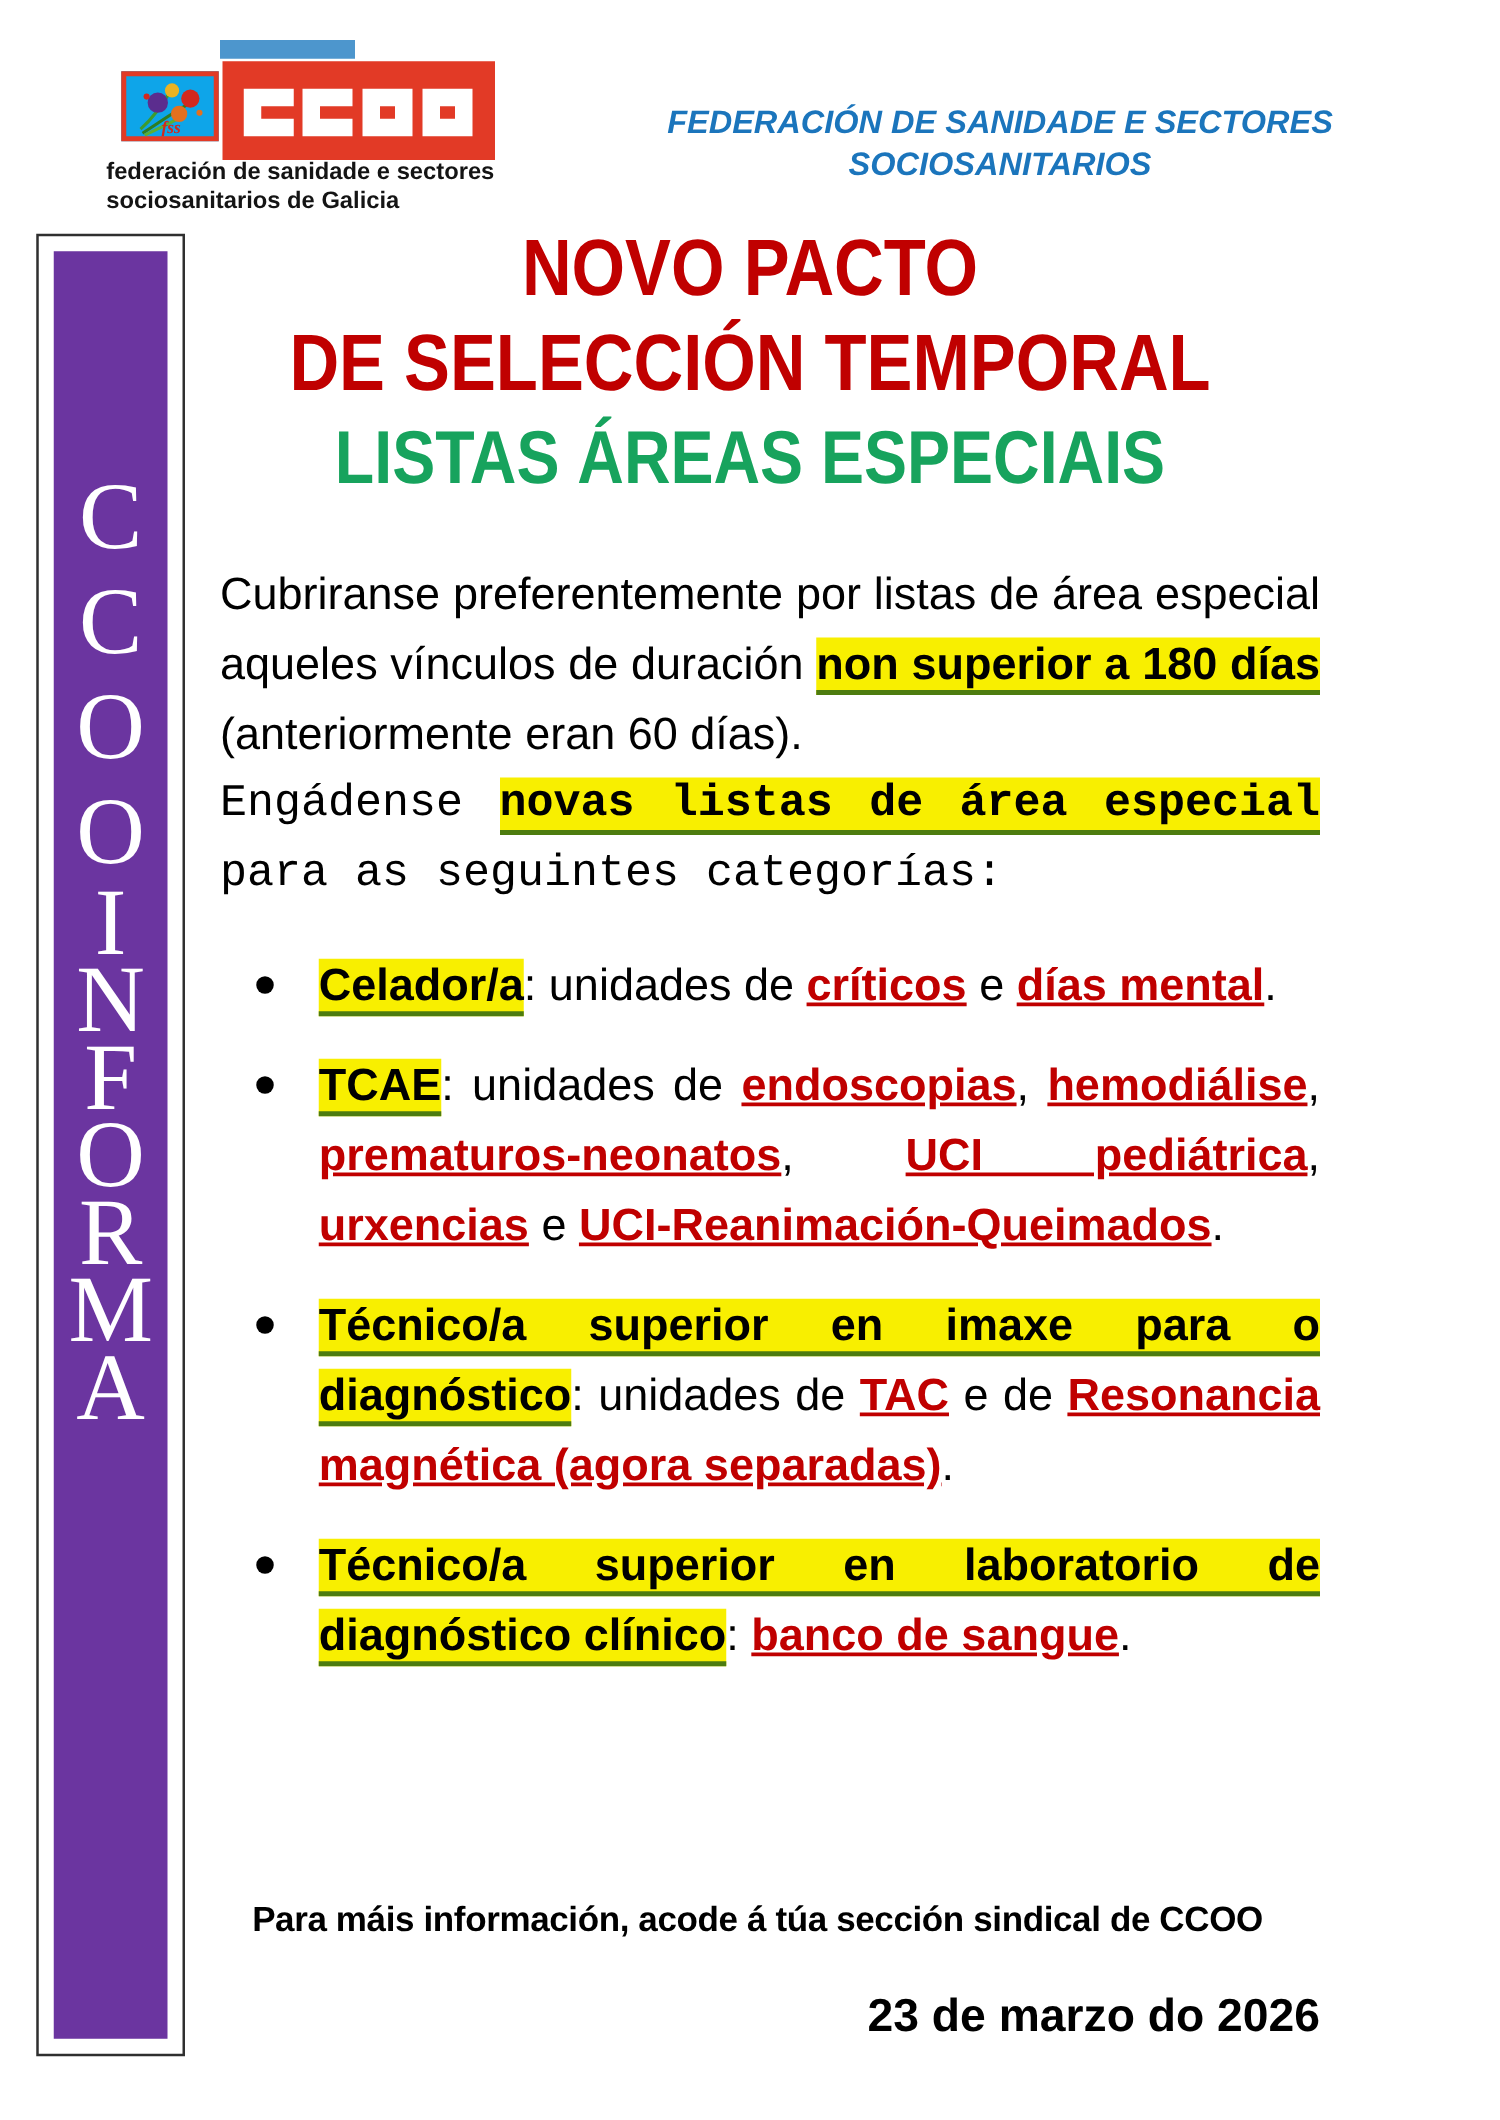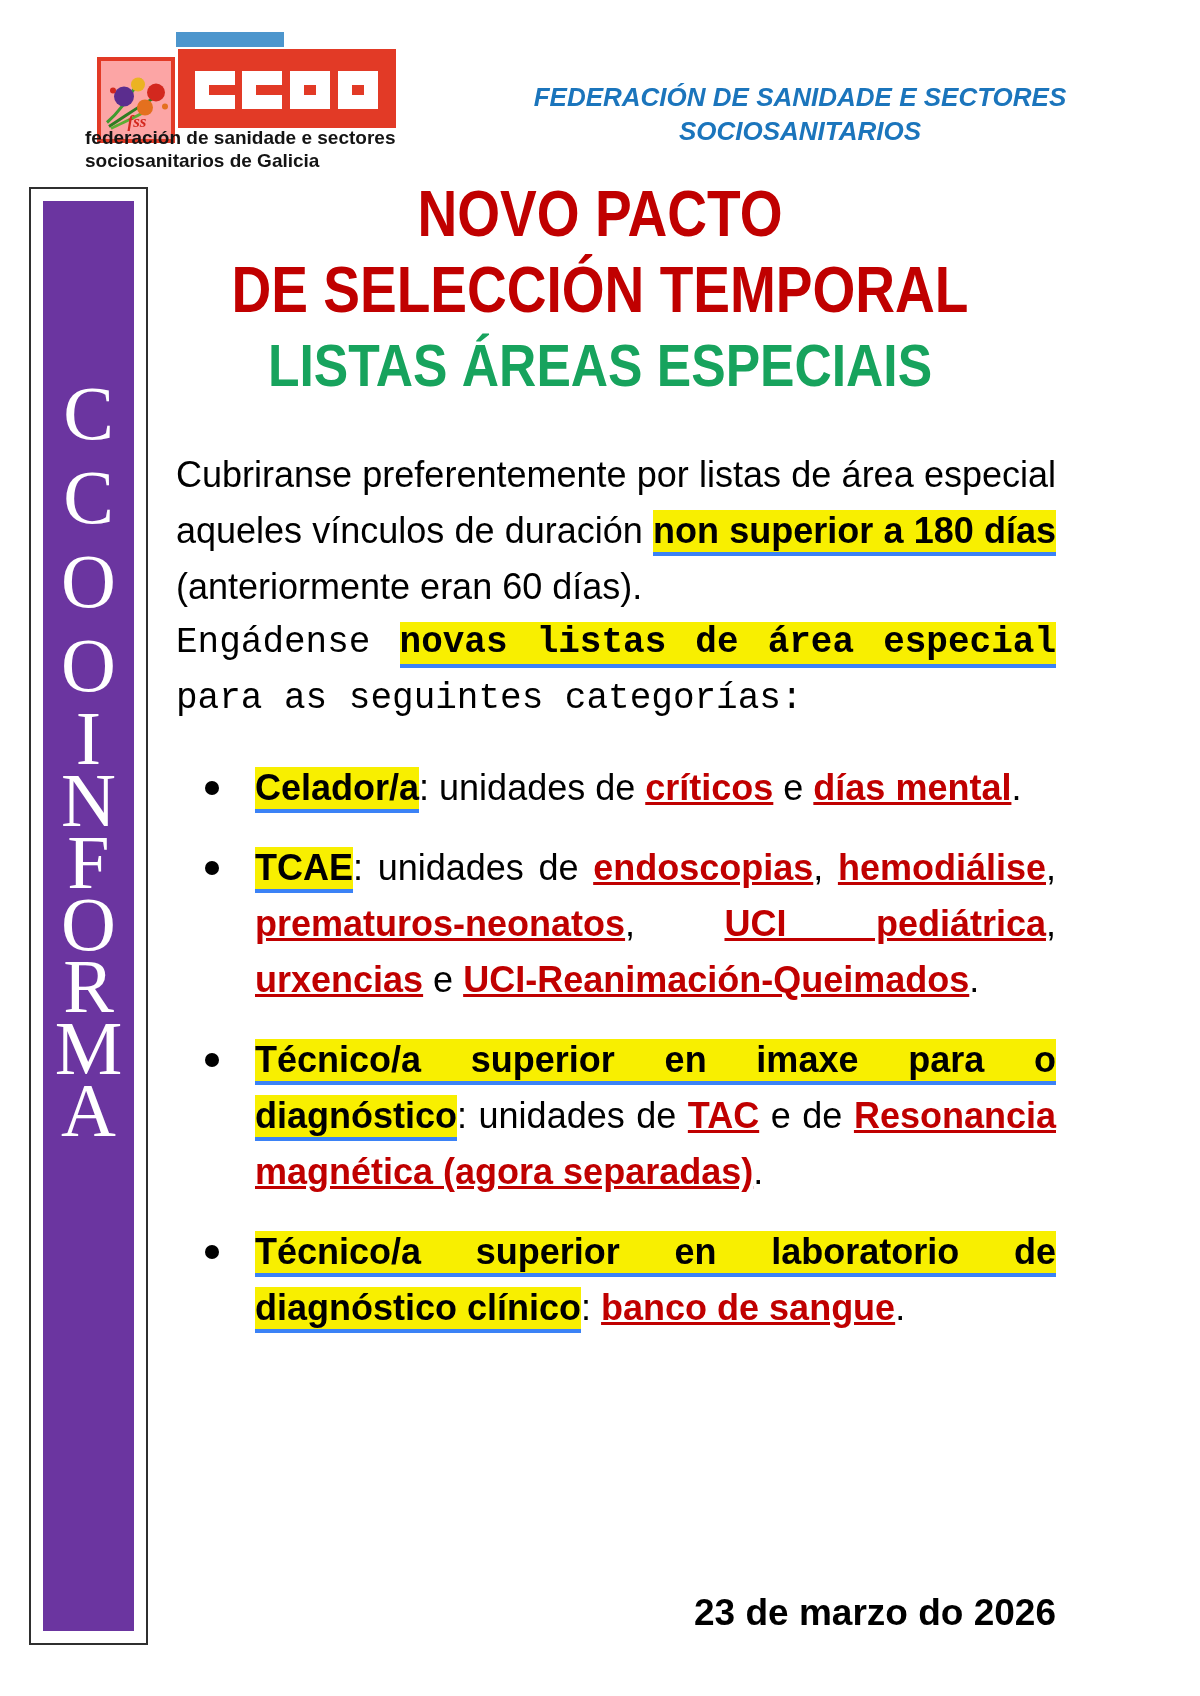--- a/index.html
+++ b/index.html
@@ -6,21 +6,21 @@
   .page{
     position:relative;width:1200px;height:1696px;background:#fff;overflow:hidden;
     font-family:"Liberation Sans",sans-serif;color:#000;
   }
 
   
   .logo-blue{position:absolute;left:176px;top:32px;width:108px;height:15px;background:#4D96CD;}
   .logo-red{position:absolute;left:178px;top:49px;width:218px;height:79px;background:#E23A26;}
   .logo-red svg{display:block;width:100%;height:100%;}
   .sr{position:absolute;width:1px;height:1px;overflow:hidden;clip:rect(0 0 0 0);white-space:nowrap;}
-  .logo-fss{position:absolute;left:97px;top:57px;width:78px;height:86px;background:#fca5a5;
+  .logo-fss{position:absolute;left:97px;top:57px;width:78px;height:56px;background:#0ea5e9;
     border:4px solid #E23A26;box-sizing:border-box;}
   .logo-fss svg{display:block;width:100%;height:100%;}
   .logo-org{position:absolute;left:85px;top:126px;width:360px;font-size:19px;font-weight:bold;
     color:#141414;line-height:23px;letter-spacing:0;}
 
   
   .fed{position:absolute;left:500px;top:80px;width:600px;text-align:center;color:#1B75BC;
     font-weight:bold;font-style:italic;font-size:26px;line-height:34px;}
 
   
@@ -37,21 +37,21 @@
   .title{position:absolute;left:144px;top:176px;width:912px;text-align:center;font-weight:bold;}
   .title .t{line-height:76px;transform:scaleX(0.86);transform-origin:50% 50%;white-space:nowrap;}
   .t1,.t2{font-size:64px;color:#C00000;}
   .t3{font-size:60px;color:#17A35D;}
 
   
   .content{position:absolute;left:176px;top:447px;width:880px;font-size:36px;line-height:56px;
     text-align:justify;color:#000;}
   .content p{margin:0;}
   .p2{margin-top:22px;font-family:Liberation Mono, monospace;}
-  .hl{background:#F8EF00;font-weight:bold;color:#000;border-bottom:4px solid #3b82f6;padding-bottom:1px;}
+  .hl{background:#F8EF00;font-weight:bold;color:#000;border-bottom:4px solid #4d7c0f;padding-bottom:1px;}
   .red{color:#C00000;font-weight:bold;text-decoration:underline;}
   ul.blist{list-style:none;margin:33px 0 0 0;padding:0 0 0 79px;}
   ul.blist li{position:relative;}
   ul.blist li + li{margin-top:24px;}
   ul.blist li::before{content:"";position:absolute;left:-50px;top:21px;width:14px;height:14px;
     border-radius:50%;background:#000;}
 
   
   .footer{position:absolute;left:140px;top:1520px;width:932px;text-align:center;font-weight:bold;
     font-size:28px;color:#000;letter-spacing:-0.3px;}
@@ -134,15 +134,16 @@
 
       <li><span class="hl">TCAE</span><span>: unidades de </span><span class="red">endoscopias</span><span>, </span><span class="red">hemodiálise</span><span>, </span><span class="red">prematuros-neonatos</span><span>, </span><span class="red">UCI pediátrica</span><span>, </span><span class="red">urxencias</span><span> e </span><span class="red">UCI-Reanimación-Queimados</span><span>.</span></li>
 
       <li><span class="hl">Técnico/a superior en imaxe para o diagnóstico</span><span>: unidades de </span><span class="red">TAC</span><span> e de </span><span class="red">Resonancia magnética (agora separadas)</span><span>.</span></li>
 
       <li><span class="hl">Técnico/a superior en laboratorio de diagnóstico clínico</span><span>: </span><span class="red">banco de sangue</span><span>.</span></li>
 
     </ul>
   </div>
 
+  <div class="footer">Para máis información, acode á túa sección sindical de CCOO</div>
   <div class="date">23 de marzo do 2026</div>
 
 </div>
 
 </body></html>

